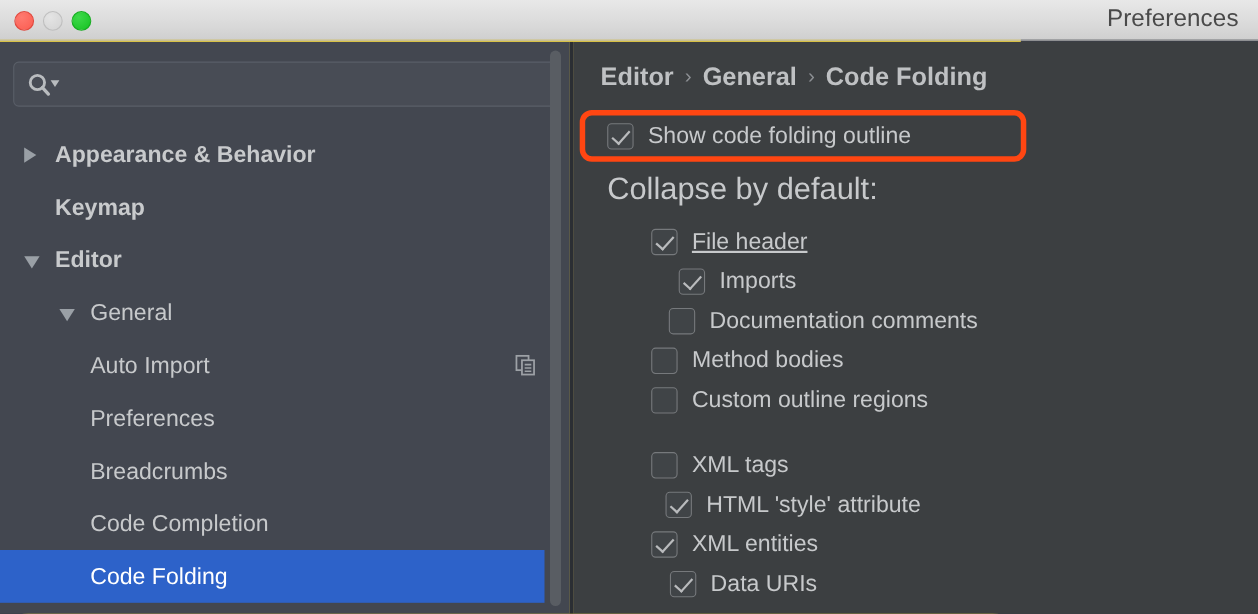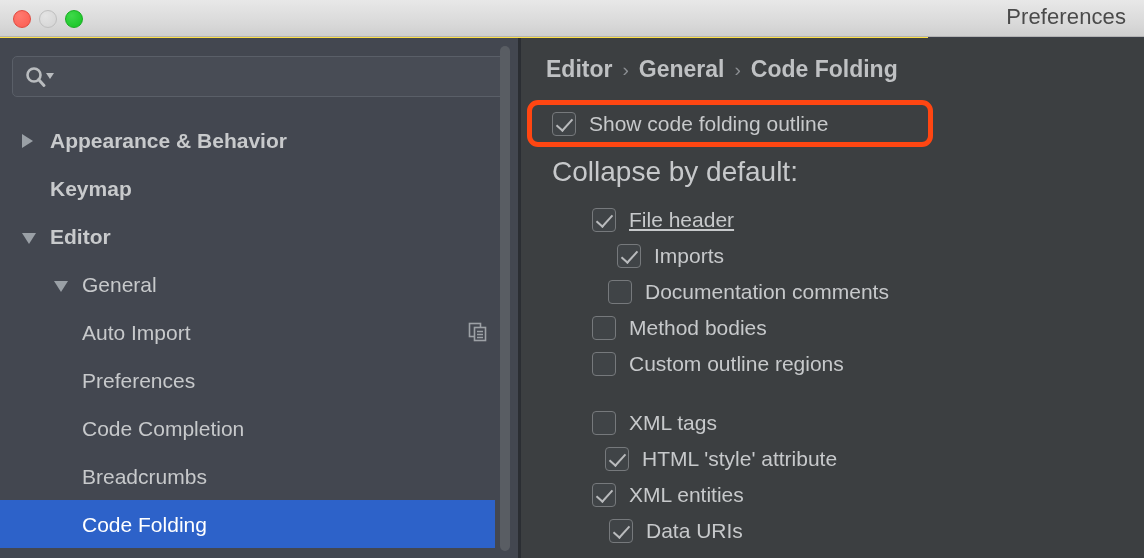--- a/index.html
+++ b/index.html
@@ -252,25 +252,25 @@
               <line x1="9" y1="12.5" x2="15" y2="12.5" stroke="#9da1a6" stroke-width="1.5"></line>
               <line x1="9" y1="15.5" x2="15" y2="15.5" stroke="#9da1a6" stroke-width="1.5"></line>
             </svg></span>
         </div>
         <div class="tree-row level2">
           <span class="twisty spacer"></span>
           <span class="tree-label">Preferences</span>
         </div>
         <div class="tree-row level2">
           <span class="twisty spacer"></span>
+          <span class="tree-label">Breadcrumbs</span>
+        </div>
+        <div class="tree-row level2">
+          <span class="twisty spacer"></span>
           <span class="tree-label">Code Completion</span>
-        </div>
-        <div class="tree-row level2">
-          <span class="twisty spacer"></span>
-          <span class="tree-label">Breadcrumbs</span>
         </div>
         <div class="tree-row level2 selected">
           <span class="twisty spacer"></span>
           <span class="tree-label">Code Folding</span>
         </div>
       </div>
 
     <div class="sb-track">
       <div class="sb-thumb"></div>
     </div>

